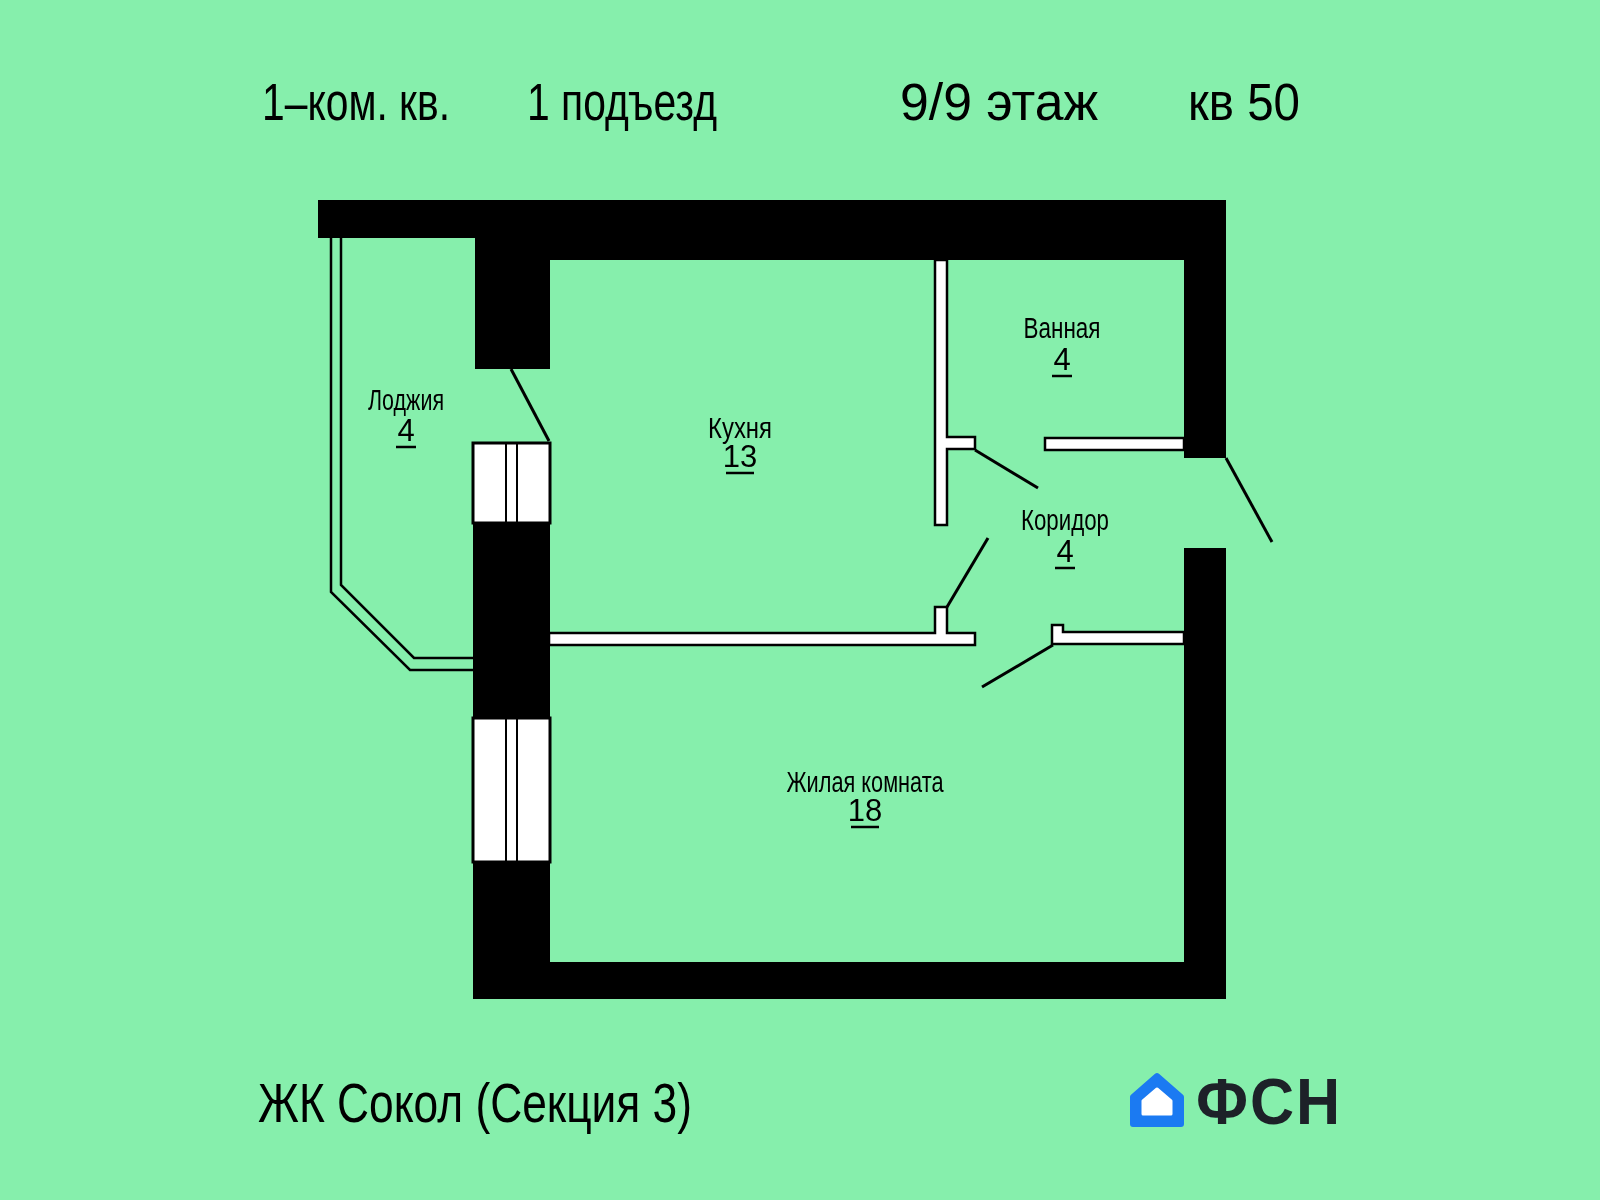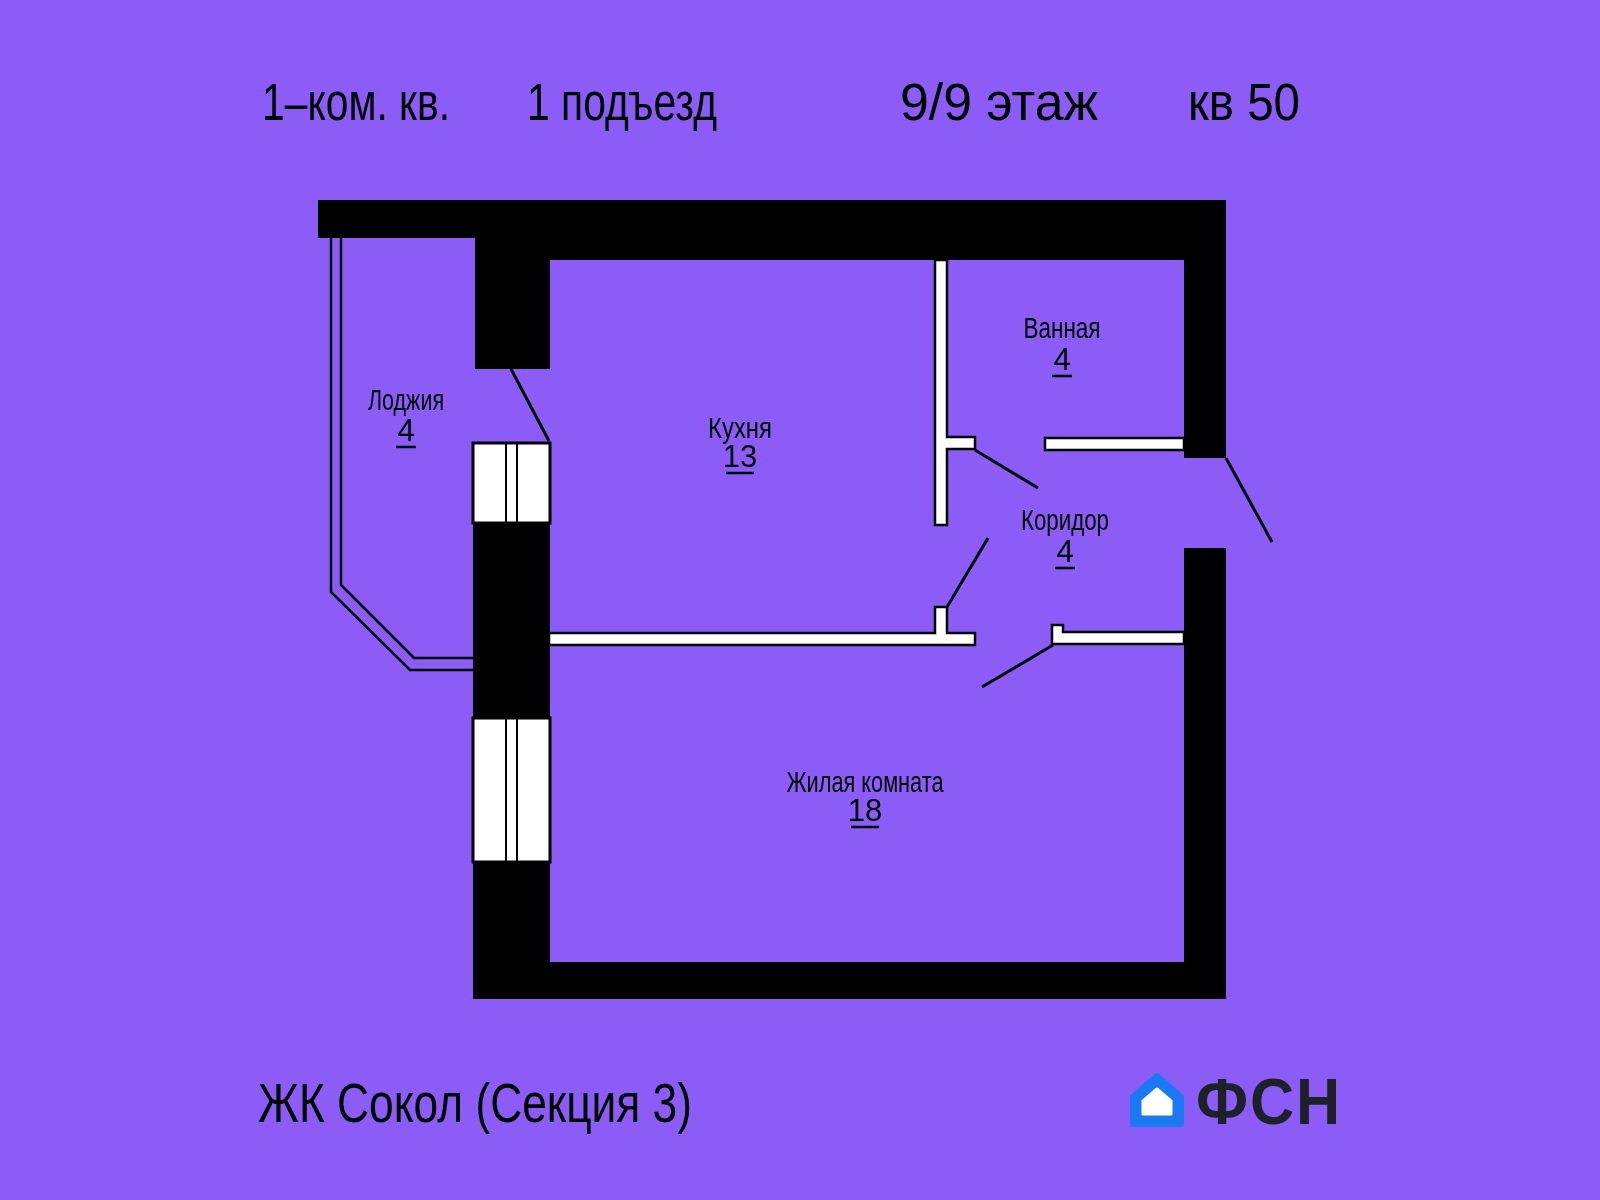--- a/index.html
+++ b/index.html
@@ -1,16 +1,16 @@
 <!DOCTYPE html>
 <html style="--wall: #000000; --logo-blue: #1b7af2; --logo-dark: #1d2128;"><head>
 <meta charset="utf-8">
 <style>
   html,body{margin:0;padding:0;background:#ffffff;}
-  #page{position:relative;width:1600px;height:1200px;background:#8b5cf6;overflow:hidden;}
+  #page{position:relative;width:1600px;height:1200px;background:#86efac;overflow:hidden;}
   svg{position:absolute;left:0;top:0;}
   .wall{fill:var(--wall,#000);stroke:none;}
   .thinwall{fill:#ffffff;stroke:var(--wall,#000);stroke-width:2.5;}
   .door{stroke:var(--wall,#000);stroke-width:3;fill:none;}
   .glaz{stroke:var(--wall,#000);stroke-width:2.5;fill:none;}
   .winrect{fill:#ffffff;stroke:var(--wall,#000);stroke-width:3;}
   .mull{stroke:var(--wall,#000);stroke-width:2;}
   .ul{stroke:var(--wall,#000);stroke-width:2.5;}
   text{font-family:"Liberation Sans","DejaVu Sans",sans-serif;fill:#000;}
   .lbl{font-size:30px;}

